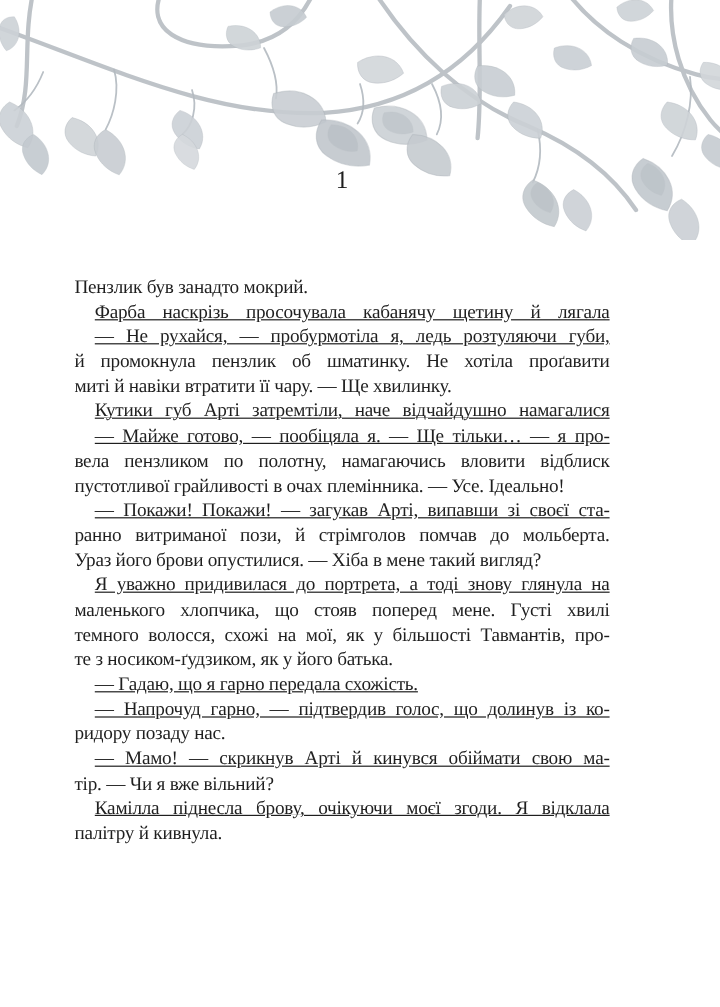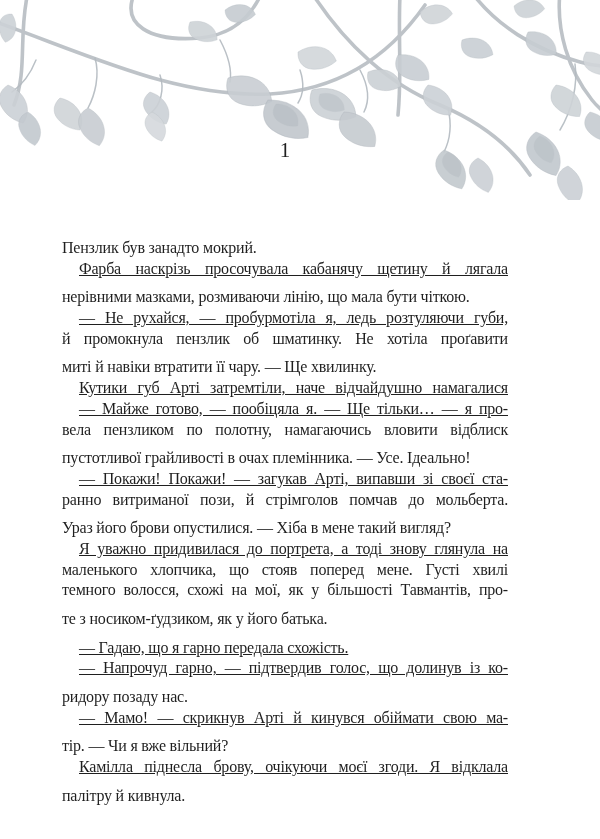--- a/index.html
+++ b/index.html
@@ -37,21 +37,21 @@
     color: var(--text-color, #1f1f1f);
   }
   .line {
     height: 20.7px;
     line-height: 20.7px;
     text-align: justify;
     text-align-last: justify;
     white-space: normal;
     overflow: visible;
   }
-  .line.last { text-align-last: left; margin-top: 8px; }
+  .line.last { text-align-last: left; }
   .line.indent { text-indent: 17px; text-decoration: underline; }
 </style>
 </head>
 <body>
 
 <div class="page">
 
   <div class="illustration">
     <svg width="600" height="200" viewBox="0 0 600 200" xmlns="http://www.w3.org/2000/svg">
       <defs>
@@ -120,21 +120,20 @@
         <use href="#leaf" transform="translate(540 136) rotate(74) scale(0.85)" fill="#b3bac0" opacity="0.4"></use>
       </g>
     </svg>
   </div>
 
   <div class="chapter-number">1</div>
 
   <div class="text-block">
       <div class="line last">Пензлик був занадто мокрий.</div>
       <div class="line indent">Фарба наскрізь просочувала кабанячу щетину й лягала</div>
-      <div class="line last">нерівними мазками, розмиваючи лінію, що мала бути чіткою.</div>
       <div class="line indent">— Не рухайся, — пробурмотіла я, ледь розтуляючи губи,</div>
       <div class="line">й промокнула пензлик об шматинку. Не хотіла проґавити</div>
       <div class="line last">миті й навіки втратити її чару. — Ще хвилинку.</div>
       <div class="line indent">Кутики губ Арті затремтіли, наче відчайдушно намагалися</div>
       <div class="line indent">— Майже готово, — пообіцяла я. — Ще тільки… — я про-</div>
       <div class="line">вела пензликом по полотну, намагаючись вловити відблиск</div>
       <div class="line last">пустотливої грайливості в очах племінника. — Усе. Ідеально!</div>
       <div class="line indent">— Покажи! Покажи! — загукав Арті, випавши зі своєї ста-</div>
       <div class="line">ранно витриманої пози, й стрімголов помчав до мольберта.</div>
       <div class="line last">Ураз його брови опустилися. — Хіба в мене такий вигляд?</div>

